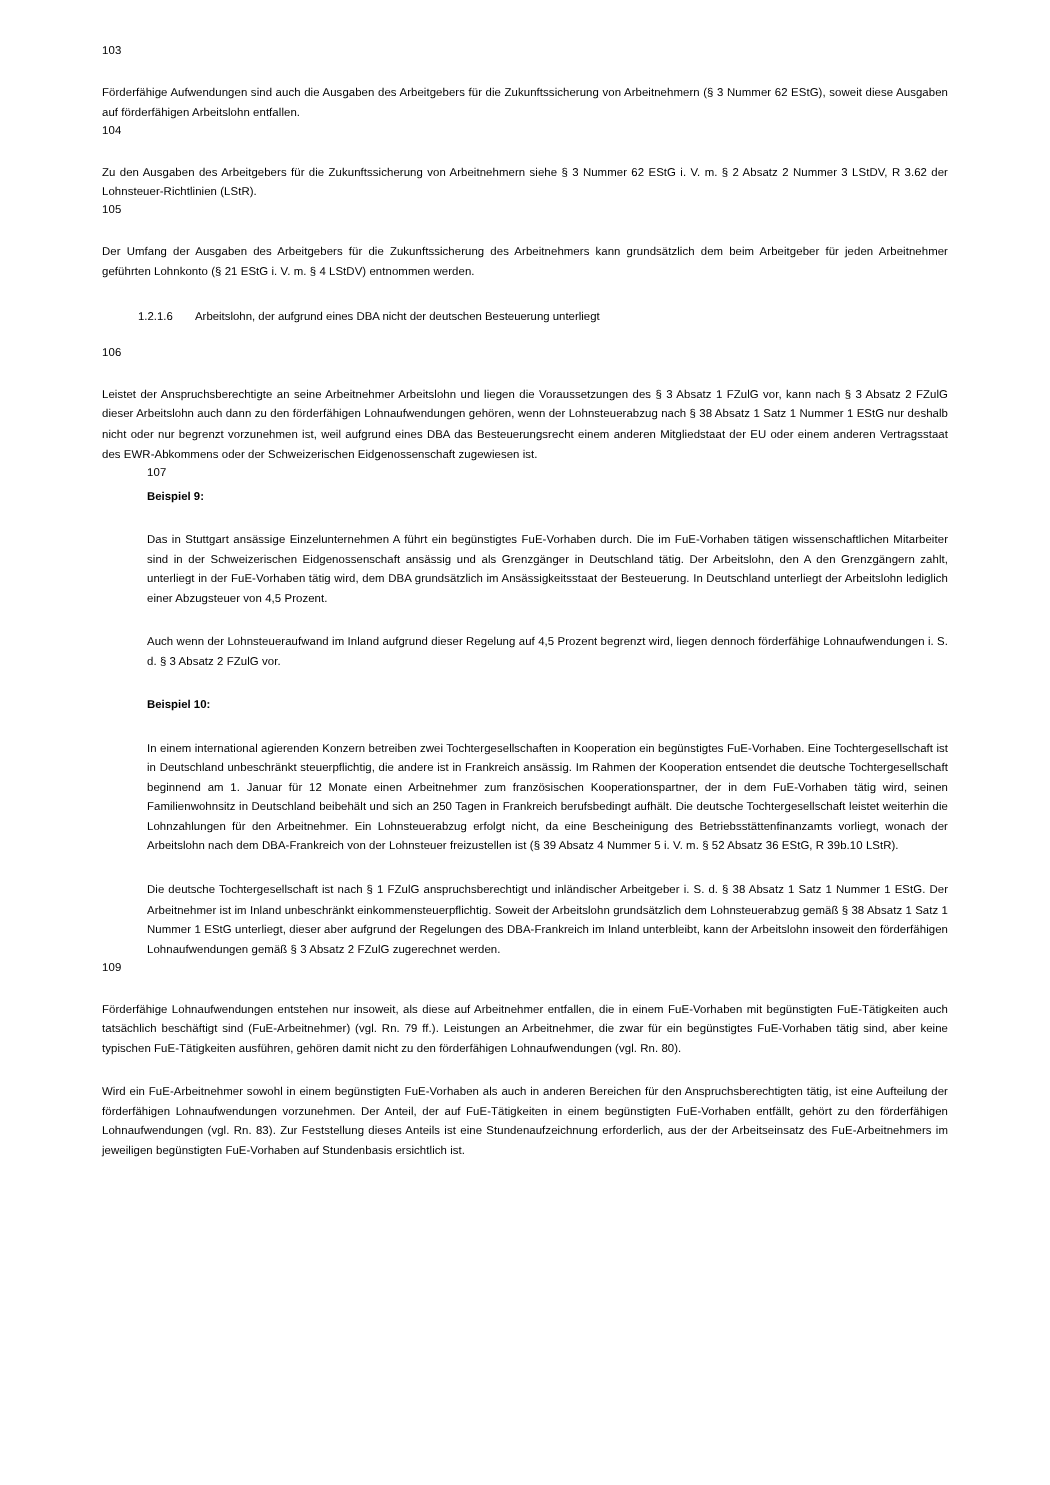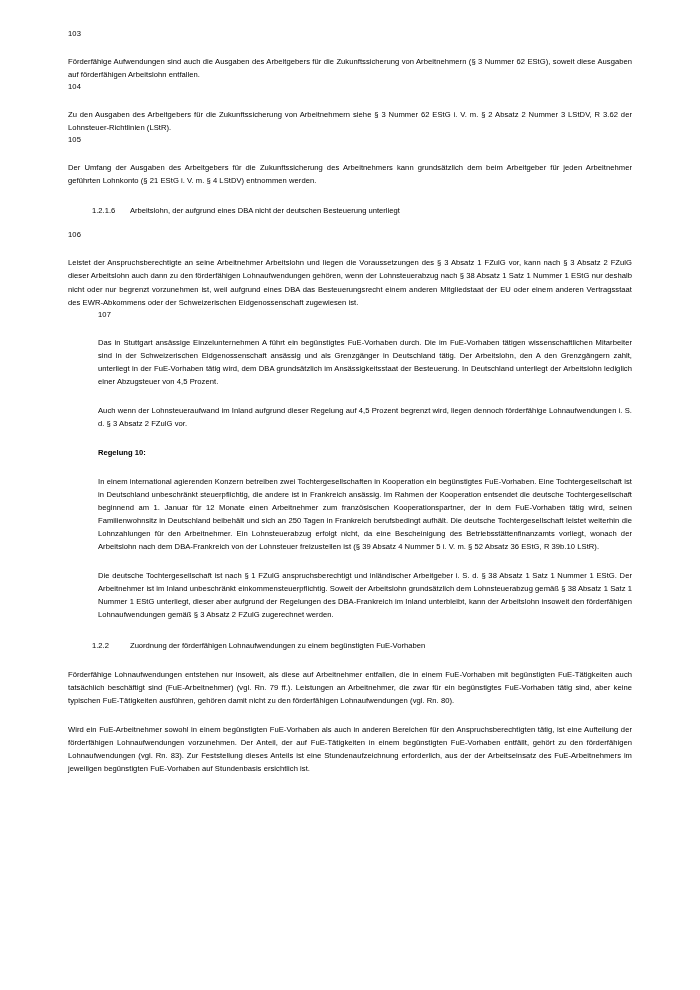--- a/index.html
+++ b/index.html
@@ -96,36 +96,34 @@
       <span class="h-text">Arbeitslohn, der aufgrund eines DBA nicht der deutschen Besteuerung unterliegt</span>
     </div>
 
     <div>
       <div class="num">106</div>
       <div class="para">Leistet der Anspruchsberechtigte an seine Arbeitnehmer Arbeitslohn und liegen die Voraussetzungen des § 3 Absatz 1 FZulG vor, kann nach § 3 Absatz 2 FZulG dieser Arbeitslohn auch dann zu den förderfähigen Lohnaufwendungen gehören, wenn der Lohnsteuerabzug nach § 38 Absatz 1 Satz 1 Nummer 1 EStG nur deshalb nicht oder nur begrenzt vorzunehmen ist, weil aufgrund eines DBA das Besteuerungsrecht einem anderen Mitgliedstaat der EU oder einem anderen Vertragsstaat des EWR-Abkommens oder der Schweizerischen Eidgenossenschaft zugewiesen ist.</div>
     </div>
 
     <div class="indent">
       <div class="num">107</div>
+      <div class="ex-label">Beispiel 9:</div>
       <div class="para">Das in Stuttgart ansässige Einzelunternehmen A führt ein begünstigtes FuE-Vorhaben durch. Die im FuE-Vorhaben tätigen wissenschaftlichen Mitarbeiter sind in der Schweizerischen Eidgenossenschaft ansässig und als Grenzgänger in Deutschland tätig. Der Arbeitslohn, den A den Grenzgängern zahlt, unterliegt in der FuE-Vorhaben tätig wird, dem DBA grundsätzlich im Ansässigkeitsstaat der Besteuerung. In Deutschland unterliegt der Arbeitslohn lediglich einer Abzugsteuer von 4,5 Prozent.</div>
       <div class="para">Auch wenn der Lohnsteueraufwand im Inland aufgrund dieser Regelung auf 4,5 Prozent begrenzt wird, liegen dennoch förderfähige Lohnaufwendungen i. S. d. § 3 Absatz 2 FZulG vor.</div>
     </div>
 
     <div class="indent block-gap-top">
-      <div class="ex-label">Regelung 10:</div>
+      <div class="ex-label">Beispiel 10:</div>
       <div class="para">In einem international agierenden Konzern betreiben zwei Tochtergesellschaften in Kooperation ein begünstigtes FuE-Vorhaben. Eine Tochtergesellschaft ist in Deutschland unbeschränkt steuerpflichtig, die andere ist in Frankreich ansässig. Im Rahmen der Kooperation entsendet die deutsche Tochtergesellschaft beginnend am 1. Januar für 12 Monate einen Arbeitnehmer zum französischen Kooperationspartner, der in dem FuE-Vorhaben tätig wird, seinen Familienwohnsitz in Deutschland beibehält und sich an 250 Tagen in Frankreich berufsbedingt aufhält. Die deutsche Tochtergesellschaft leistet weiterhin die Lohnzahlungen für den Arbeitnehmer. Ein Lohnsteuerabzug erfolgt nicht, da eine Bescheinigung des Betriebsstättenfinanzamts vorliegt, wonach der Arbeitslohn nach dem DBA-Frankreich von der Lohnsteuer freizustellen ist (§ 39 Absatz 4 Nummer 5 i. V. m. § 52 Absatz 36 EStG, R 39b.10 LStR).</div>
       <div class="para">Die deutsche Tochtergesellschaft ist nach § 1 FZulG anspruchsberechtigt und inländischer Arbeitgeber i. S. d. § 38 Absatz 1 Satz 1 Nummer 1 EStG. Der Arbeitnehmer ist im Inland unbeschränkt einkommensteuerpflichtig. Soweit der Arbeitslohn grundsätzlich dem Lohnsteuerabzug gemäß § 38 Absatz 1 Satz 1 Nummer 1 EStG unterliegt, dieser aber aufgrund der Regelungen des DBA-Frankreich im Inland unterbleibt, kann der Arbeitslohn insoweit den förderfähigen Lohnaufwendungen gemäß § 3 Absatz 2 FZulG zugerechnet werden.</div>
     </div>
 
-    <div class="heading">
-      <span class="h-num">1.2.2</span>
-      <span class="h-text">Zuordnung der förderfähigen Lohnaufwendungen zu einem begünstigten FuE-Vorhaben</span>
-    </div>
 
     <div>
+      <div class="num">109</div>
       <div class="para">Förderfähige Lohnaufwendungen entstehen nur insoweit, als diese auf Arbeitnehmer entfallen, die in einem FuE-Vorhaben mit begünstigten FuE-Tätigkeiten auch tatsächlich beschäftigt sind (FuE-Arbeitnehmer) (vgl. Rn. 79 ff.). Leistungen an Arbeitnehmer, die zwar für ein begünstigtes FuE-Vorhaben tätig sind, aber keine typischen FuE-Tätigkeiten ausführen, gehören damit nicht zu den förderfähigen Lohnaufwendungen (vgl. Rn. 80).</div>
     </div>
 
     <div>
       <div class="para">Wird ein FuE-Arbeitnehmer sowohl in einem begünstigten FuE-Vorhaben als auch in anderen Bereichen für den Anspruchsberechtigten tätig, ist eine Aufteilung der förderfähigen Lohnaufwendungen vorzunehmen. Der Anteil, der auf FuE-Tätigkeiten in einem begünstigten FuE-Vorhaben entfällt, gehört zu den förderfähigen Lohnaufwendungen (vgl. Rn. 83). Zur Feststellung dieses Anteils ist eine Stundenaufzeichnung erforderlich, aus der der Arbeitseinsatz des FuE-Arbeitnehmers im jeweiligen begünstigten FuE-Vorhaben auf Stundenbasis ersichtlich ist.</div>
     </div>
 
   </div>
 </div>
 

